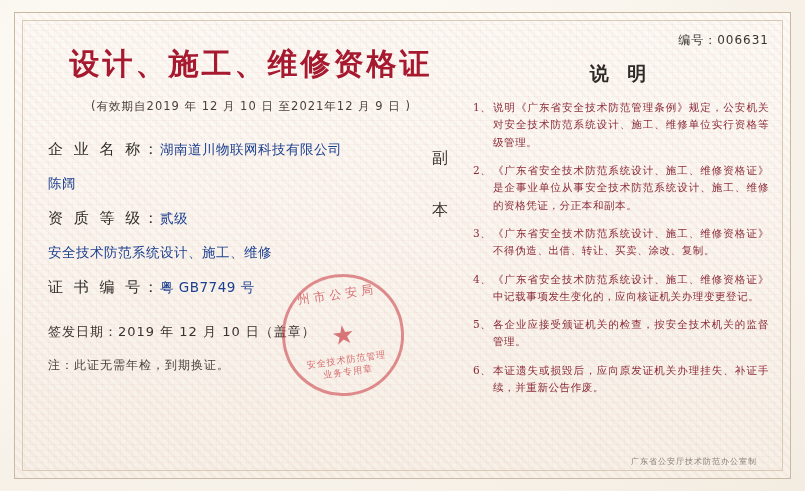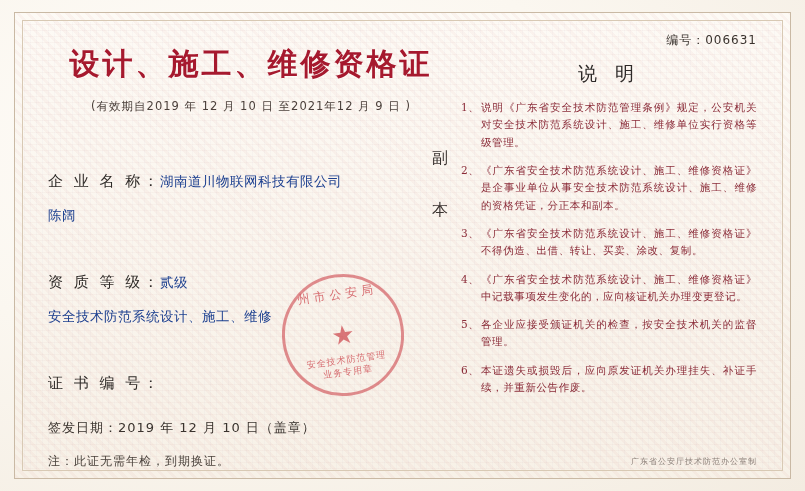--- a/index.html
+++ b/index.html
@@ -63,21 +63,21 @@
     font-family:"DejaVu Serif","Liberation Serif",serif;
   }
   .copy-mark span{display:block;}
 
   .fields{margin-top:26px;padding-left:6px;}
   .field{
     display:flex;align-items:baseline;margin-bottom:16px;font-size:15px;
     font-family:"DejaVu Serif","Liberation Serif",serif;
   }
   .field .lbl{
-    width:112px;color:#2f2b28;letter-spacing:3px;white-space:nowrap;margin-top:32px;
+    width:112px;color:#2f2b28;letter-spacing:3px;white-space:nowrap;
   }
   .field .val{
     color:#1c3f8f;font-size:13.5px;letter-spacing:0.5px;
     font-family:"DejaVu Sans","Liberation Sans",sans-serif;
   }
   .issue{
     margin-top:26px;padding-left:6px;font-size:13px;color:#3a332e;
     letter-spacing:1px;
   }
   .note{
@@ -105,28 +105,28 @@
     position:absolute;left:0;right:0;bottom:26px;text-align:center;
     font-size:9px;color:rgba(198,40,50,0.8);letter-spacing:1px;
   }
   .seal .bottom2{
     position:absolute;left:0;right:0;bottom:14px;text-align:center;
     font-size:9px;color:rgba(198,40,50,0.8);letter-spacing:1px;
   }
 
   
   .right{
-    position:absolute;right:24px;top:10px;width:296px;color:#6f2130;
+    position:absolute;right:12px;top:10px;width:296px;color:#6f2130;
   }
   .serial{
     text-align:right;font-size:12px;color:#3a332e;margin-bottom:12px;
     letter-spacing:1px;
   }
   .notice-title{
-    text-align:center;font-size:19px;font-weight:normal;color:#2e2a28;
+    text-align:center;font-size:19px;font-weight:bold;color:#2e2a28;
     letter-spacing:6px;margin-bottom:12px;
     font-family:"DejaVu Serif","Liberation Serif",serif;
   }
   ol.notes{
     list-style:none;margin:0;padding:0;
   }
   ol.notes li{
     display:flex;margin-bottom:11px;font-size:10.5px;line-height:1.65;
     color:#8a2b38;letter-spacing:0.6px;
     font-family:"DejaVu Serif","Liberation Serif",serif;
@@ -168,20 +168,21 @@
         </div>
         <div class="field">
           <div class="lbl">资 质 等 级：</div>
           <div class="val">贰级</div>
         </div>
         <div class="field">
           <div class="val">安全技术防范系统设计、施工、维修</div>
         </div>
         <div class="field">
           <div class="lbl">证 书 编 号：</div>
+          <div class="val">粤 GB7749 号</div>
         </div>
       </div>
 
       <div class="issue">签发日期：2019 年 12 月 10 日（盖章）</div>
       <div class="note">注：此证无需年检，到期换证。</div>
     </div>
 
     <div class="seal">
       <div class="arc">州市公安局</div>
       <div class="star">★</div>

